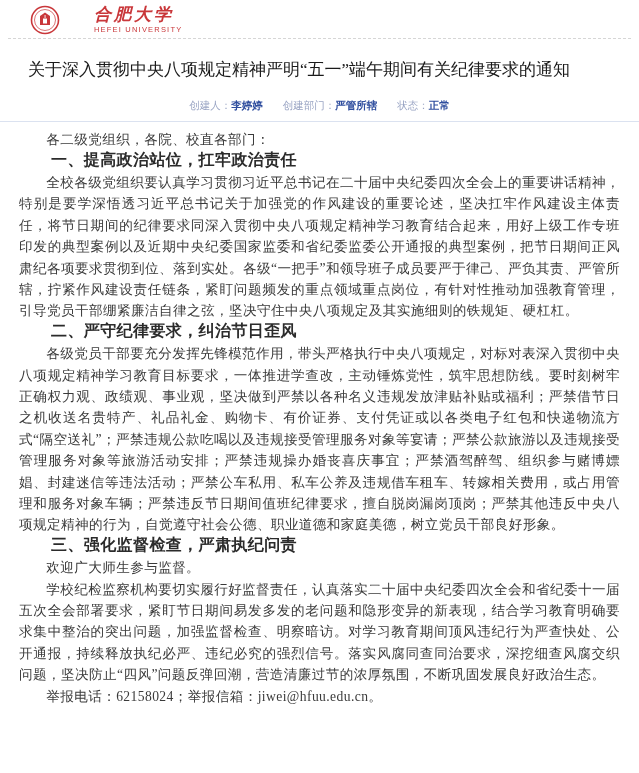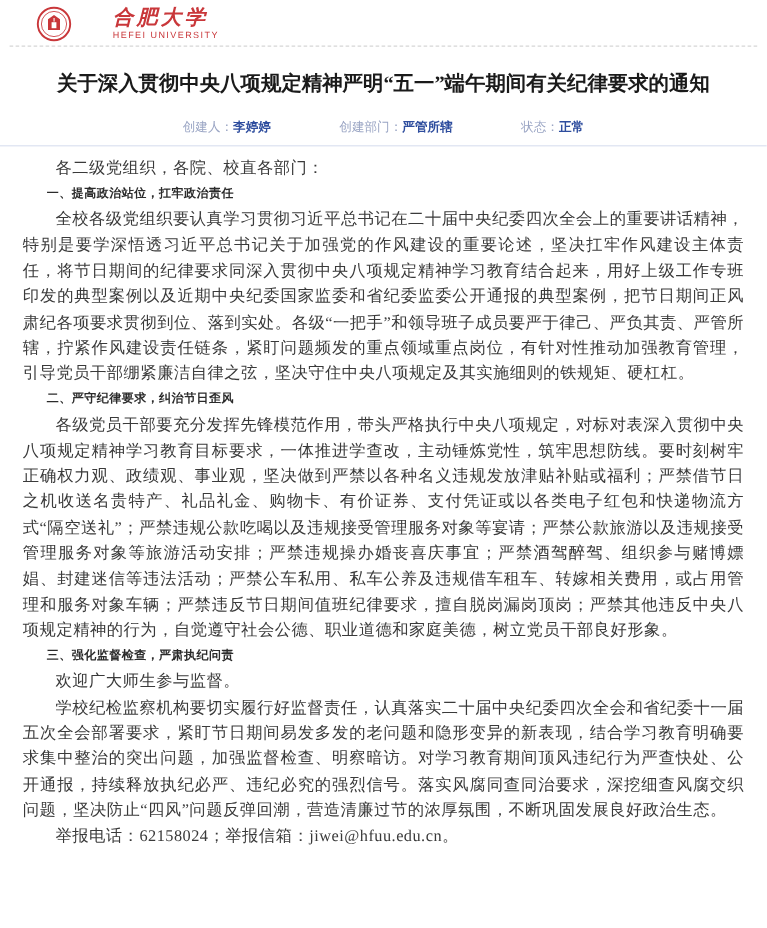--- a/index.html
+++ b/index.html
@@ -37,32 +37,32 @@
     font-family: "Liberation Sans", "DejaVu Sans", sans-serif;
   }
   .dotted-divider {
     border: none;
     border-top: 1px dashed #d6d6d6;
     margin: 1px 8px 0 8px;
   }
 
   
   .notice-title {
-    text-align: center;
+    text-align: left;
     font-size: 17px;
-    font-weight: bold;
+    font-weight: normal;
     color: #1a1a1a;
     margin: 20px 28px 0 28px;
     line-height: 1.3;
     font-family: "Liberation Serif", "DejaVu Serif", serif;
   }
   .meta-row {
     display: flex;
     justify-content: center;
-    gap: 57px;
+    gap: 20px;
     margin-top: 18px;
     font-size: 10.5px;
     font-family: Liberation Serif, serif;
   }
   .meta-label { color: #9aa5c4; }
   .meta-value { color: #2e4d9e; font-weight: bold; }
   .meta-divider {
     border: none;
     border-top: 1px solid #dbe2f0;
     margin: 8px 0 0 0;
@@ -76,22 +76,22 @@
     text-align: justify;
     color: #3a3a3a;
     letter-spacing: 0.4px;
   }
   .doc-body p { text-indent: 2em; }
   .salutation { text-indent: 0; }
   .section-heading {
     font-weight: bold;
     color: #2b2b2b;
     text-indent: 2em;
-    font-family: Liberation Sans, sans-serif;
-    font-size: 10px;
+    font-family: Liberation Mono, monospace;
+    font-size: 16px;
   }
 </style>
 </head>
 <body>
 
 <header class="page-header">
   <div class="logo-wrap">
     <span class="seal">
       <svg viewBox="0 0 30 30" width="30" height="30">
         <circle cx="15" cy="15" r="13.5" fill="none" stroke="#c9373a" stroke-width="1.6"></circle>

